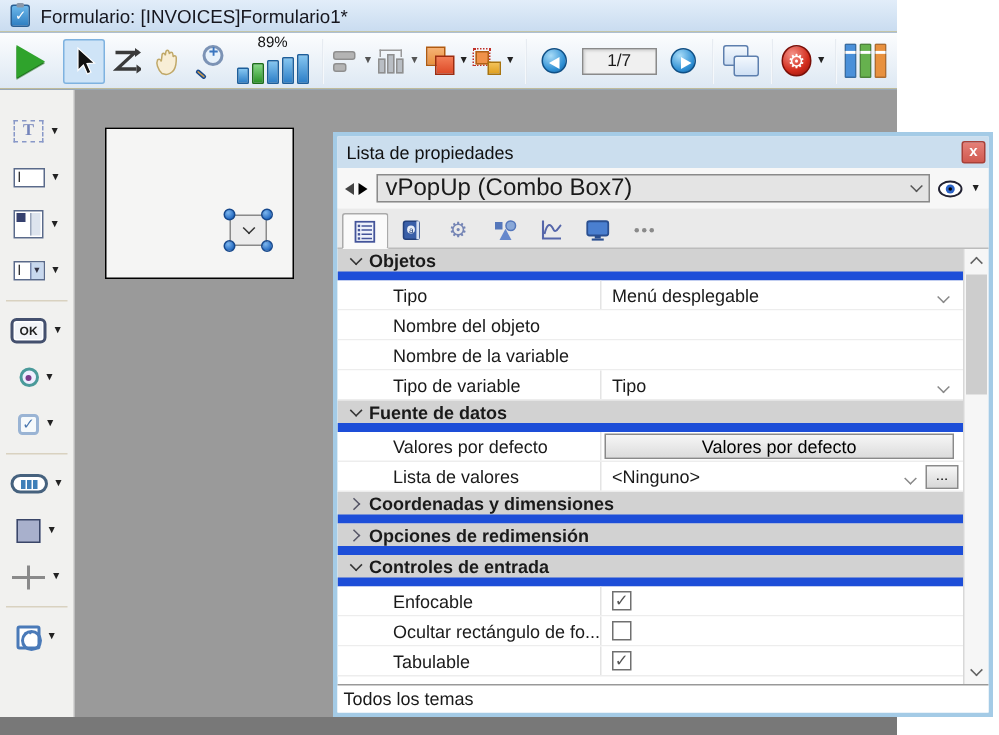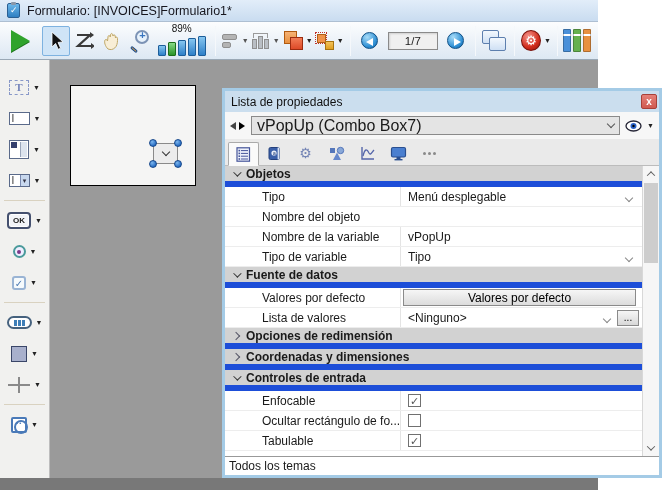--- a/index.html
+++ b/index.html
@@ -439,23 +439,20 @@
                 <span class="pvalue">
                   <span class="vtxt">Menú desplegable</span>
                   <span class="vchev"></span>
                 </span>
               </div>
               <div class="prow">
                 <span class="plabel">Nombre del objeto</span>
               </div>
               <div class="prow">
                 <span class="plabel">Nombre de la variable</span>
-                <span class="pvalue">
-                  <span class="vtxt">vPopUp</span>
-                </span>
               </div>
               <div class="prow">
                 <span class="plabel">Tipo de variable</span>
                 <span class="pvalue">
                   <span class="vtxt">Tipo</span>
                   <span class="vchev"></span>
                 </span>
               </div>
               <div class="psec expanded">
                 <span class="sec-chev"></span>
@@ -470,25 +467,25 @@
               <div class="prow">
                 <span class="plabel">Lista de valores</span>
                 <span class="pvalue">
                   <span class="vtxt">&lt;Ninguno&gt;</span>
                   <span class="vchev shift"></span>
                   <button class="ellps-btn">...</button>
                 </span>
               </div>
               <div class="psec collapsed">
                 <span class="sec-chev"></span>
-                <span>Opciones de redimensión</span>
+                <span>Coordenadas y dimensiones</span>
               </div>
               <div class="psec collapsed">
                 <span class="sec-chev"></span>
-                <span>Coordenadas y dimensiones</span>
+                <span>Opciones de redimensión</span>
               </div>
               <div class="psec expanded">
                 <span class="sec-chev"></span>
                 <span>Controles de entrada</span>
               </div>
               <div class="prow">
                 <span class="plabel">Enfocable</span>
                 <span class="pvalue">
                   <span class="pcbx">✓</span>
                 </span>

